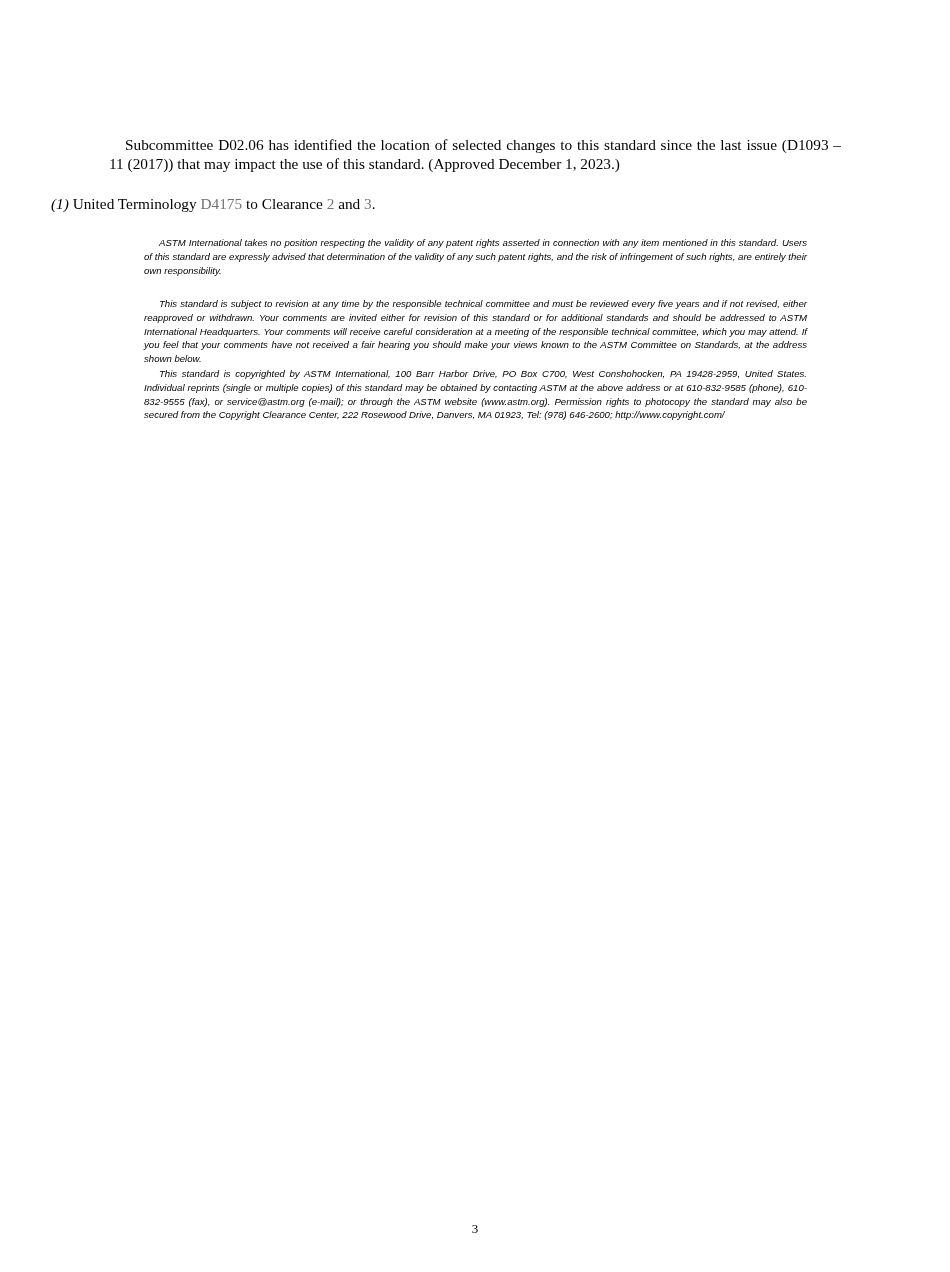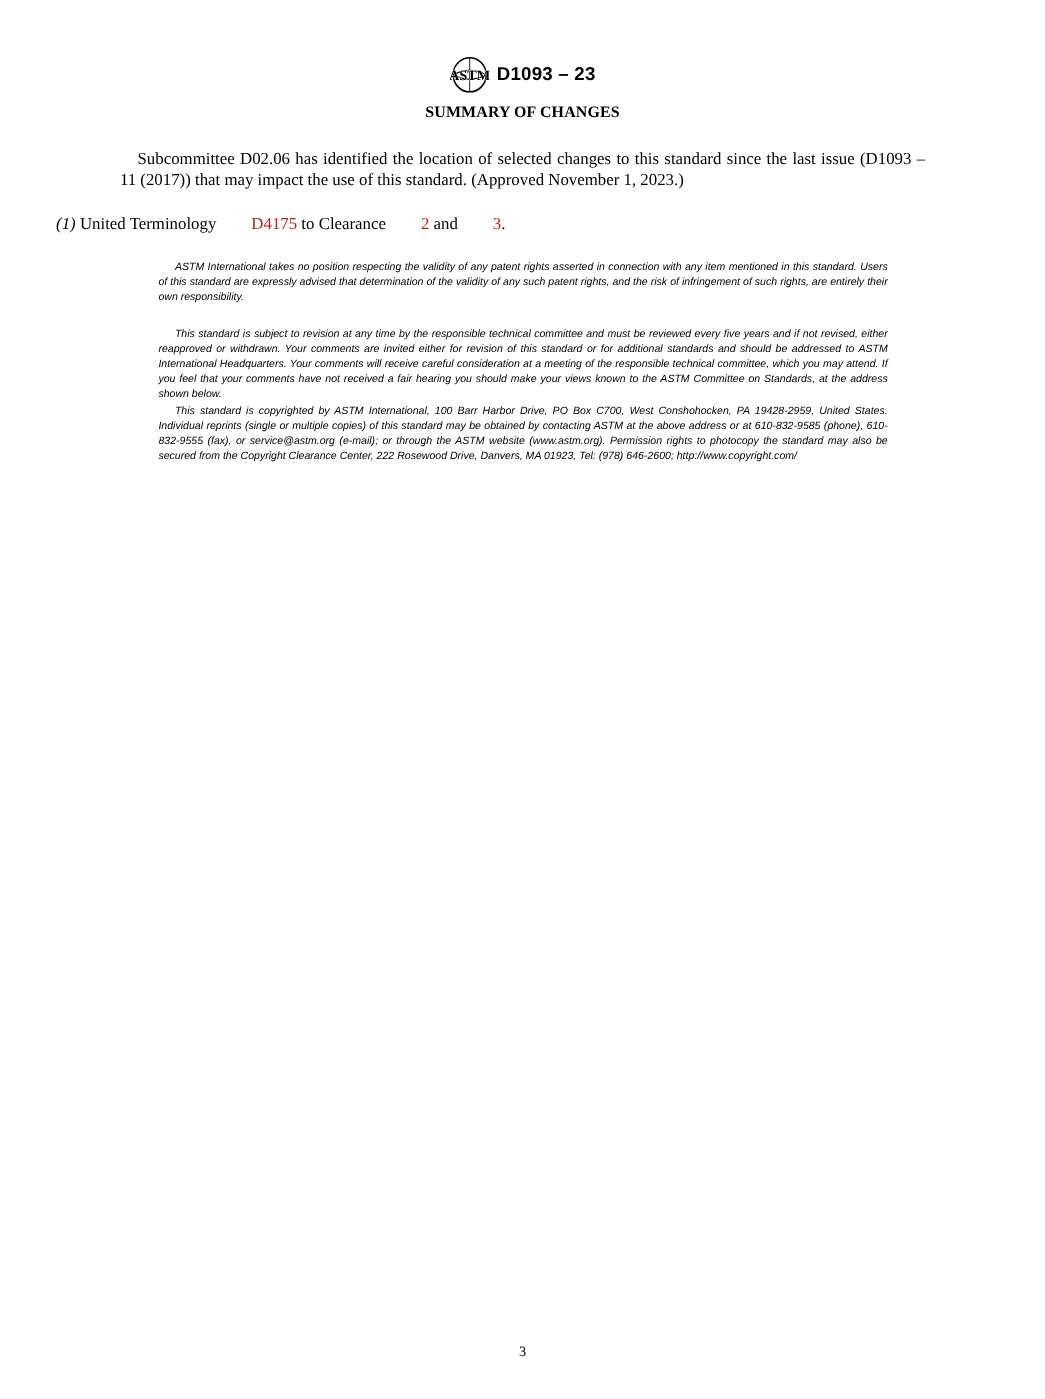--- a/index.html
+++ b/index.html
@@ -5,46 +5,35 @@
     html, body { margin: 0; padding: 0; background: #ffffff; }
     body { width: 950px; height: 1272px; position: relative; overflow: hidden; color: #000; }
     .page { position: absolute; left: 0; top: 0; width: 950px; height: 1272px; }
     .header { position: absolute; left: 0; width: 950px; top: 50px; height: 36px; display: flex; justify-content: center; align-items: center; }
     .logo { width: 36px; height: 34px; margin-right: 7px; }
     .doc-id { font-family: "Liberation Sans", sans-serif; font-weight: bold; font-size: 17px; letter-spacing: 0.2px; }
     .summary-title { position: absolute; top: 94px; left: 0; width: 950px; text-align: center; font-family: "Liberation Serif", serif; font-weight: bold; font-size: 14.5px; letter-spacing: 0.1px; }
     .intro { position: absolute; left: 109px; top: 136px; width: 732px; font-family: "Liberation Serif", serif; font-size: 15.3px; line-height: 18.5px; text-align: justify; text-indent: 16px; }
     .change-item { position: absolute; left: 51px; top: 195px; font-family: "Liberation Serif", serif; font-size: 15.3px; line-height: 18px; }
     .change-item .num { font-style: italic; }
-    .link { color: #b91c1c; cursor: pointer; margin-left: 28px; }
+    .link { color: #737373; cursor: pointer; }
     .notice { position: absolute; left: 144px; width: 663px; font-family: "Liberation Sans", sans-serif; font-style: italic; font-size: 9.6px; line-height: 13.8px; text-align: justify; text-indent: 15px; }
     .notice-1 { top: 236px; }
     .notice-2 { top: 297px; }
     .notice-3 { top: 367px; }
     .page-number { position: absolute; top: 1221px; left: 0; width: 950px; text-align: center; font-family: "Liberation Serif", serif; font-size: 13px; }
   </style>
 </head>
 <body>
 
 <div class="page">
 
-  <div class="header">
-    <svg class="logo" viewBox="0 0 36 34">
-      <ellipse cx="18" cy="17" rx="15" ry="15.5" fill="none" stroke="#000" stroke-width="1.4"></ellipse>
-      <path d="M3 17 Q18 9 33 17" fill="none" stroke="#000" stroke-width="1"></path>
-      <path d="M3 17 Q18 25 33 17" fill="none" stroke="#000" stroke-width="1"></path>
-      <path d="M18 1.5 L18 32.5" fill="none" stroke="#000" stroke-width="0.8"></path>
-      <text x="18" y="22" text-anchor="middle" font-family="Liberation Serif, serif" font-weight="bold" font-size="13" fill="#000" stroke="#fff" stroke-width="0.6" paint-order="stroke">ASTM</text>
-    </svg>
-    <span class="doc-id">D1093 – 23</span>
-  </div>
 
-  <div class="summary-title">SUMMARY OF CHANGES</div>
 
-  <p class="intro" style="margin:0;">Subcommittee D02.06 has identified the location of selected changes to this standard since the last issue (D1093 – 11 (2017)) that may impact the use of this standard. (Approved November 1, 2023.)</p>
+  <p class="intro" style="margin:0;">Subcommittee D02.06 has identified the location of selected changes to this standard since the last issue (D1093 – 11 (2017)) that may impact the use of this standard. (Approved December 1, 2023.)</p>
 
   <div class="change-item">
     <span class="num">(1)</span><span> United Terminology </span><span class="link">D4175</span><span> to Clearance </span><span class="link">2</span><span> and </span><span class="link">3</span><span>.</span>
   </div>
 
   <p class="notice notice-1" style="margin:0;">ASTM International takes no position respecting the validity of any patent rights asserted in connection with any item mentioned in this standard. Users of this standard are expressly advised that determination of the validity of any such patent rights, and the risk of infringement of such rights, are entirely their own responsibility.</p>
   <p class="notice notice-2" style="margin:0;">This standard is subject to revision at any time by the responsible technical committee and must be reviewed every five years and if not revised, either reapproved or withdrawn. Your comments are invited either for revision of this standard or for additional standards and should be addressed to ASTM International Headquarters. Your comments will receive careful consideration at a meeting of the responsible technical committee, which you may attend. If you feel that your comments have not received a fair hearing you should make your views known to the ASTM Committee on Standards, at the address shown below.</p>
   <p class="notice notice-3" style="margin:0;">This standard is copyrighted by ASTM International, 100 Barr Harbor Drive, PO Box C700, West Conshohocken, PA 19428-2959, United States. Individual reprints (single or multiple copies) of this standard may be obtained by contacting ASTM at the above address or at 610-832-9585 (phone), 610-832-9555 (fax), or service@astm.org (e-mail); or through the ASTM website (www.astm.org). Permission rights to photocopy the standard may also be secured from the Copyright Clearance Center, 222 Rosewood Drive, Danvers, MA 01923, Tel: (978) 646-2600; http://www.copyright.com/</p>
 
   <div class="page-number">3</div>

